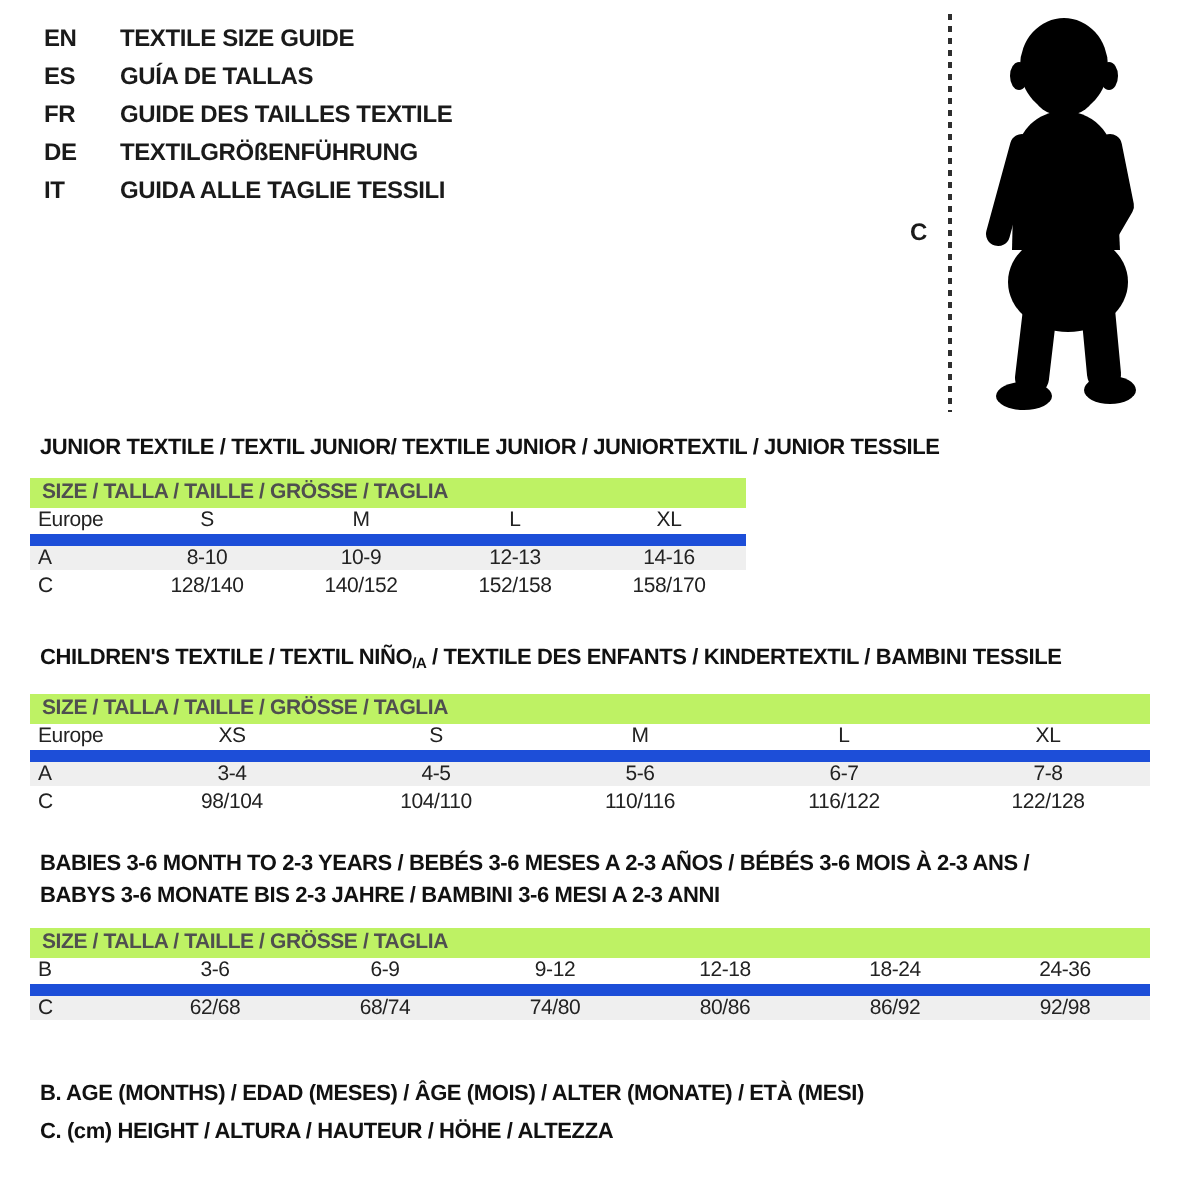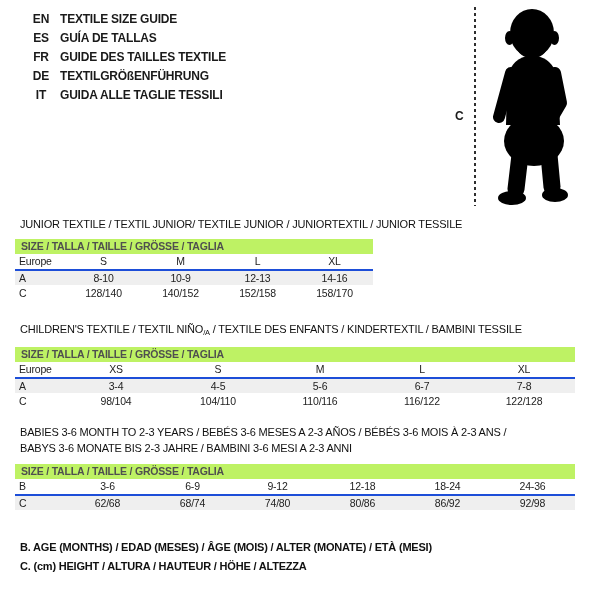--- a/index.html
+++ b/index.html
@@ -9,58 +9,58 @@
     width: 600px;
     height: 600px;
     background: #ffffff;
     overflow: hidden;
     font-family: "Liberation Sans", sans-serif;
     color: #1a1a1a;
     letter-spacing: -0.2px;
   }
 
   
-  .lang-block { position: absolute; left: 22px; top: 10px; text-align: center; }
+  .lang-block { position: absolute; left: 22px; top: 10px; }
   .lang-row { display: flex; line-height: 19px; font-size: 12px; font-weight: bold; }
   .lang-code { width: 38px; flex: 0 0 38px; }
 
   
   .figure { position: absolute; left: 440px; top: 0; width: 160px; height: 215px; }
   .dash-line {
     position: absolute; left: 34px; top: 7px; width: 2px; height: 199px;
     background: repeating-linear-gradient(to bottom, #2e2e2e 0 3px, transparent 3px 6px);
   }
   .fig-label { position: absolute; left: 15px; top: 109px; font-size: 12px; font-weight: bold; }
   .baby { position: absolute; left: 46px; top: 5px; }
 
   
   .sec-title {
     position: absolute; left: 20px;
-    font-size: 11px; font-weight: normal; line-height: 16px; color: #111;
+    font-size: 11px; font-weight: bold; line-height: 16px; color: #111;
     white-space: nowrap;
   }
   .sec-title sub { font-size: 7.5px; vertical-align: -2px; }
 
   
   .tbl { position: absolute; left: 15px; }
   .t1 { width: 358px; }
   .t2, .t3 { width: 560px; }
   .size-bar {
     height: 15px; line-height: 15px; padding-left: 6px;
     background: #bef264; color: #4f4f4f;
     font-size: 10.5px; font-weight: bold;
   }
   table { width: 100%; border-collapse: collapse; table-layout: fixed; }
   col.lbl { width: 50px; }
   td {
     height: 15.5px; font-size: 10.5px; text-align: center;
     vertical-align: middle; color: #222; overflow: hidden; white-space: nowrap;
   }
   td.rowlbl { text-align: left; padding-left: 4px; }
-  tr.first-row td { border-bottom: 2px solid #1d4ed8; }
+  tr.first-row td { border-bottom: 6px solid #1d4ed8; }
   tr.stripe td { background: #efefef; }
 
   
   .legend { position: absolute; left: 20px; top: 538px; }
   .legend-line { font-size: 11px; font-weight: bold; line-height: 19px; color: #111; white-space: nowrap; }
 </style>
 </head>
 <body>
 
 <div id="canvas">

